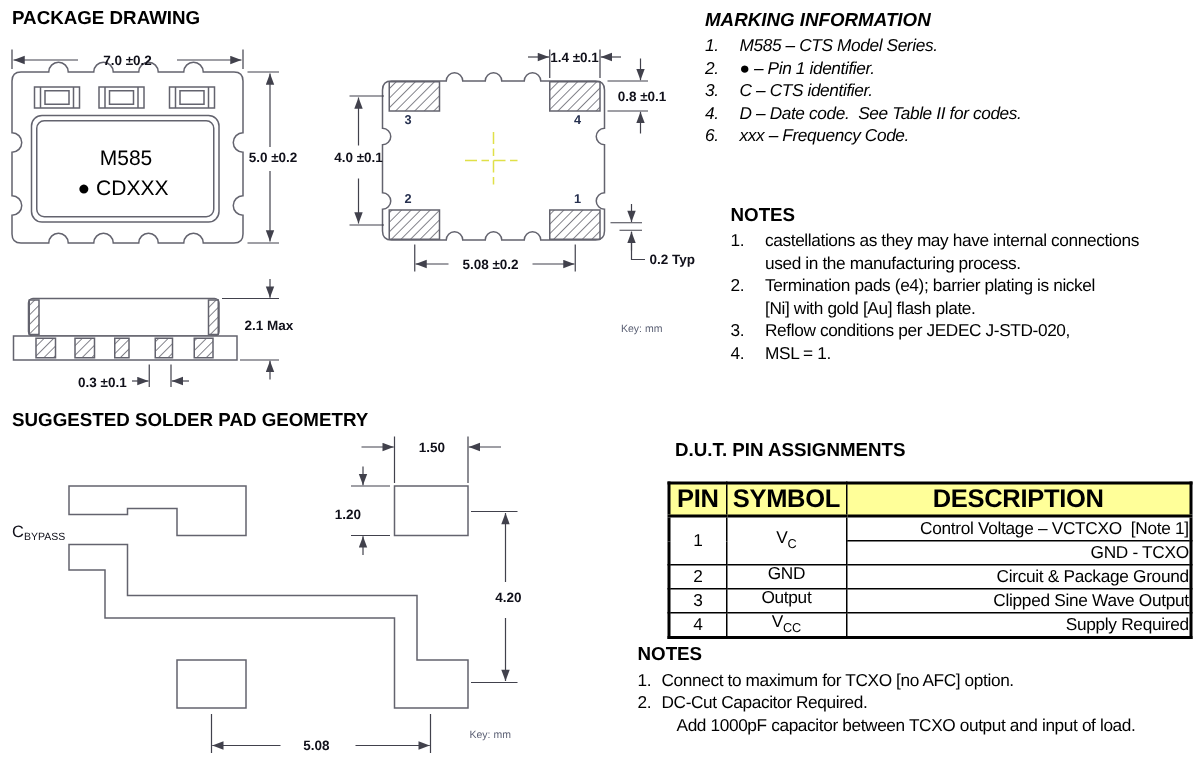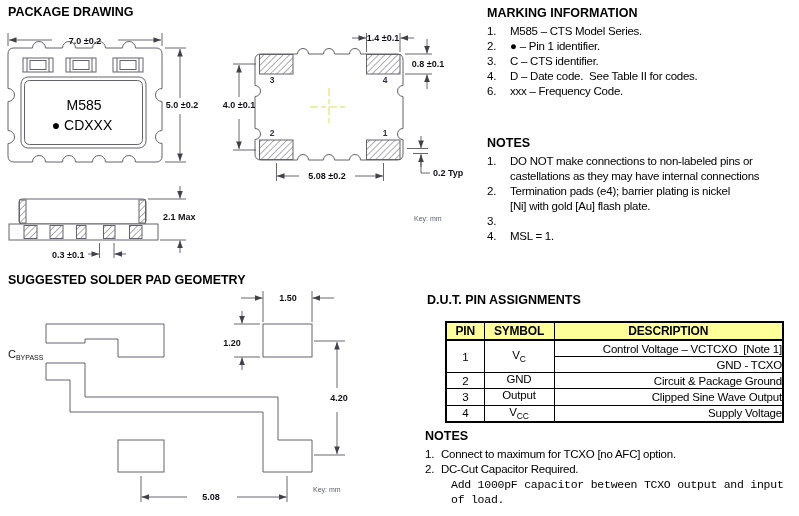--- a/index.html
+++ b/index.html
@@ -6,26 +6,26 @@
   #canvas{position:relative;width:799px;height:516px;background:#ffffff;overflow:hidden;
           font-family:"Liberation Sans","DejaVu Sans",sans-serif;color:#000;}
   #draw-svg{position:absolute;left:0;top:0;}
   .h1{font-weight:bold;font-size:12.5px;letter-spacing:0;white-space:nowrap;}
   .sec{position:absolute;font-size:11.5px;letter-spacing:-0.25px;line-height:15px;}
   .sec .h1{margin-bottom:3px;}
   .li{display:flex;}
   .li .num{width:23px;flex:none;}
   .li .num-sm{width:16px;flex:none;}
   .txt{flex:1;}
-  .indent-line{margin-left:26px;font-family:Liberation Mono, monospace;}
+  .indent-line{margin-left:26px;}
   
   #pin-table{position:absolute;left:445px;top:321px;border-collapse:collapse;border:2px solid #000;
              font-size:11.5px;letter-spacing:-0.2px;table-layout:fixed;}
   #pin-table th{background:#ffff99;border:1px solid #000;border-bottom:2.5px solid #000;
-                font-weight:bold;font-size:12px;height:16px;padding:0 4px;text-align:center;}
+                font-weight:bold;font-size:17px;height:16px;padding:0 4px;text-align:center;}
   #pin-table td{border:1px solid #000;height:15px;padding:0;text-align:center;vertical-align:middle;}
   #pin-table td.desc{text-align:right;padding-left:6px;}
   #pin-table sub{font-size:8.5px;letter-spacing:-0.2px;}
   .col-pin{width:38px;} .col-sym{width:70px;} .col-desc{width:229px;}
   
   .oline{stroke:#63636e;fill:#ffffff;stroke-width:1;}
   .oline-nf{stroke:#63636e;fill:none;stroke-width:1;}
   .hatched{stroke:#63636e;fill:url(#hatch);stroke-width:1;}
   .dimline{stroke:#41414c;stroke-width:0.8;fill:none;}
   .dimtext{font-family:"Liberation Sans","DejaVu Sans",sans-serif;font-size:9px;font-weight:bold;fill:#10101a;}
@@ -183,21 +183,21 @@
         <line class="dimline" x1="237" y1="497" x2="286.5" y2="497" marker-end="url(#ah)"></line>
         <text class="dimtext" x="211" y="500" text-anchor="middle">5.08</text>
       </g>
       <text class="keytext" x="313" y="492" text-anchor="start">Key: mm</text>
     </g>
   </svg>
 
   <div class="h1" style="position:absolute;left:8px;top:273px;">SUGGESTED SOLDER PAD GEOMETRY</div>
   <div class="h1" style="position:absolute;left:8px;top:5px;">PACKAGE DRAWING</div>
 
-  <div class="sec" style="left:487px;top:6px;width:308px;">
+  <div class="sec" style="left:470px;top:6px;width:308px;font-style:italic;">
     <div class="h1">MARKING INFORMATION</div>
     <div class="li">
         <span class="num">1.</span>
         <span class="txt">M585 – CTS Model Series.</span>
       </div>
     <div class="li">
         <span class="num">2.</span>
         <span class="txt">● – Pin 1 identifier.</span>
       </div>
     <div class="li">
@@ -212,45 +212,46 @@
         <span class="num">6.</span>
         <span class="txt">xxx – Frequency Code.</span>
       </div>
   </div>
 
   <div class="sec" style="left:487px;top:136px;width:310px;">
     <div class="h1">NOTES</div>
     <div class="li">
         <span class="num">1.</span>
         <span class="txt">
-      <div>DO NOT make connections to non-labeled pins or</div>
           <div>castellations as they may have internal connections</div>
+          <div>used in the manufacturing process.</div>
         </span>
       </div>
     <div class="li">
         <span class="num">2.</span>
         <span class="txt">
       <div>Termination pads (e4); barrier plating is nickel</div>
           <div>[Ni] with gold [Au] flash plate.</div>
         </span>
       </div>
     <div class="li">
         <span class="num">3.</span>
         <span class="txt">
+      <div>Reflow conditions per JEDEC J-STD-020,</div>
         </span>
       </div>
     <div class="li">
         <span class="num">4.</span>
         <span class="txt">
       <div>MSL = 1.</div>
         </span>
       </div>
   </div>
 
-  <div class="h1" style="position:absolute;left:427px;top:293px;">D.U.T. PIN ASSIGNMENTS</div>
+  <div class="h1" style="position:absolute;left:450px;top:293px;">D.U.T. PIN ASSIGNMENTS</div>
 
   <table id="pin-table">
     <colgroup>
         <col class="col-pin">
         <col class="col-sym">
         <col class="col-desc">
       </colgroup>
     <thead>
       <tr>
         <th>PIN</th>
@@ -273,21 +274,21 @@
         <td class="desc">Circuit &amp; Package Ground</td>
       </tr>
       <tr>
         <td>3</td>
         <td><span>Output</span><sub></sub></td>
         <td class="desc">Clipped Sine Wave Output</td>
       </tr>
       <tr>
         <td>4</td>
         <td><span>V</span><sub>CC</sub></td>
-        <td class="desc">Supply Voltage</td>
+        <td class="desc">Supply Required</td>
       </tr>
     </tbody>
   </table>
 
   <div class="sec" style="left:425px;top:429px;width:370px;">
     <div class="h1">NOTES</div>
     <div class="li">
         <span class="num-sm">1.</span>
         <span class="txt">Connect to maximum for TCXO [no AFC] option.</span>
       </div>

